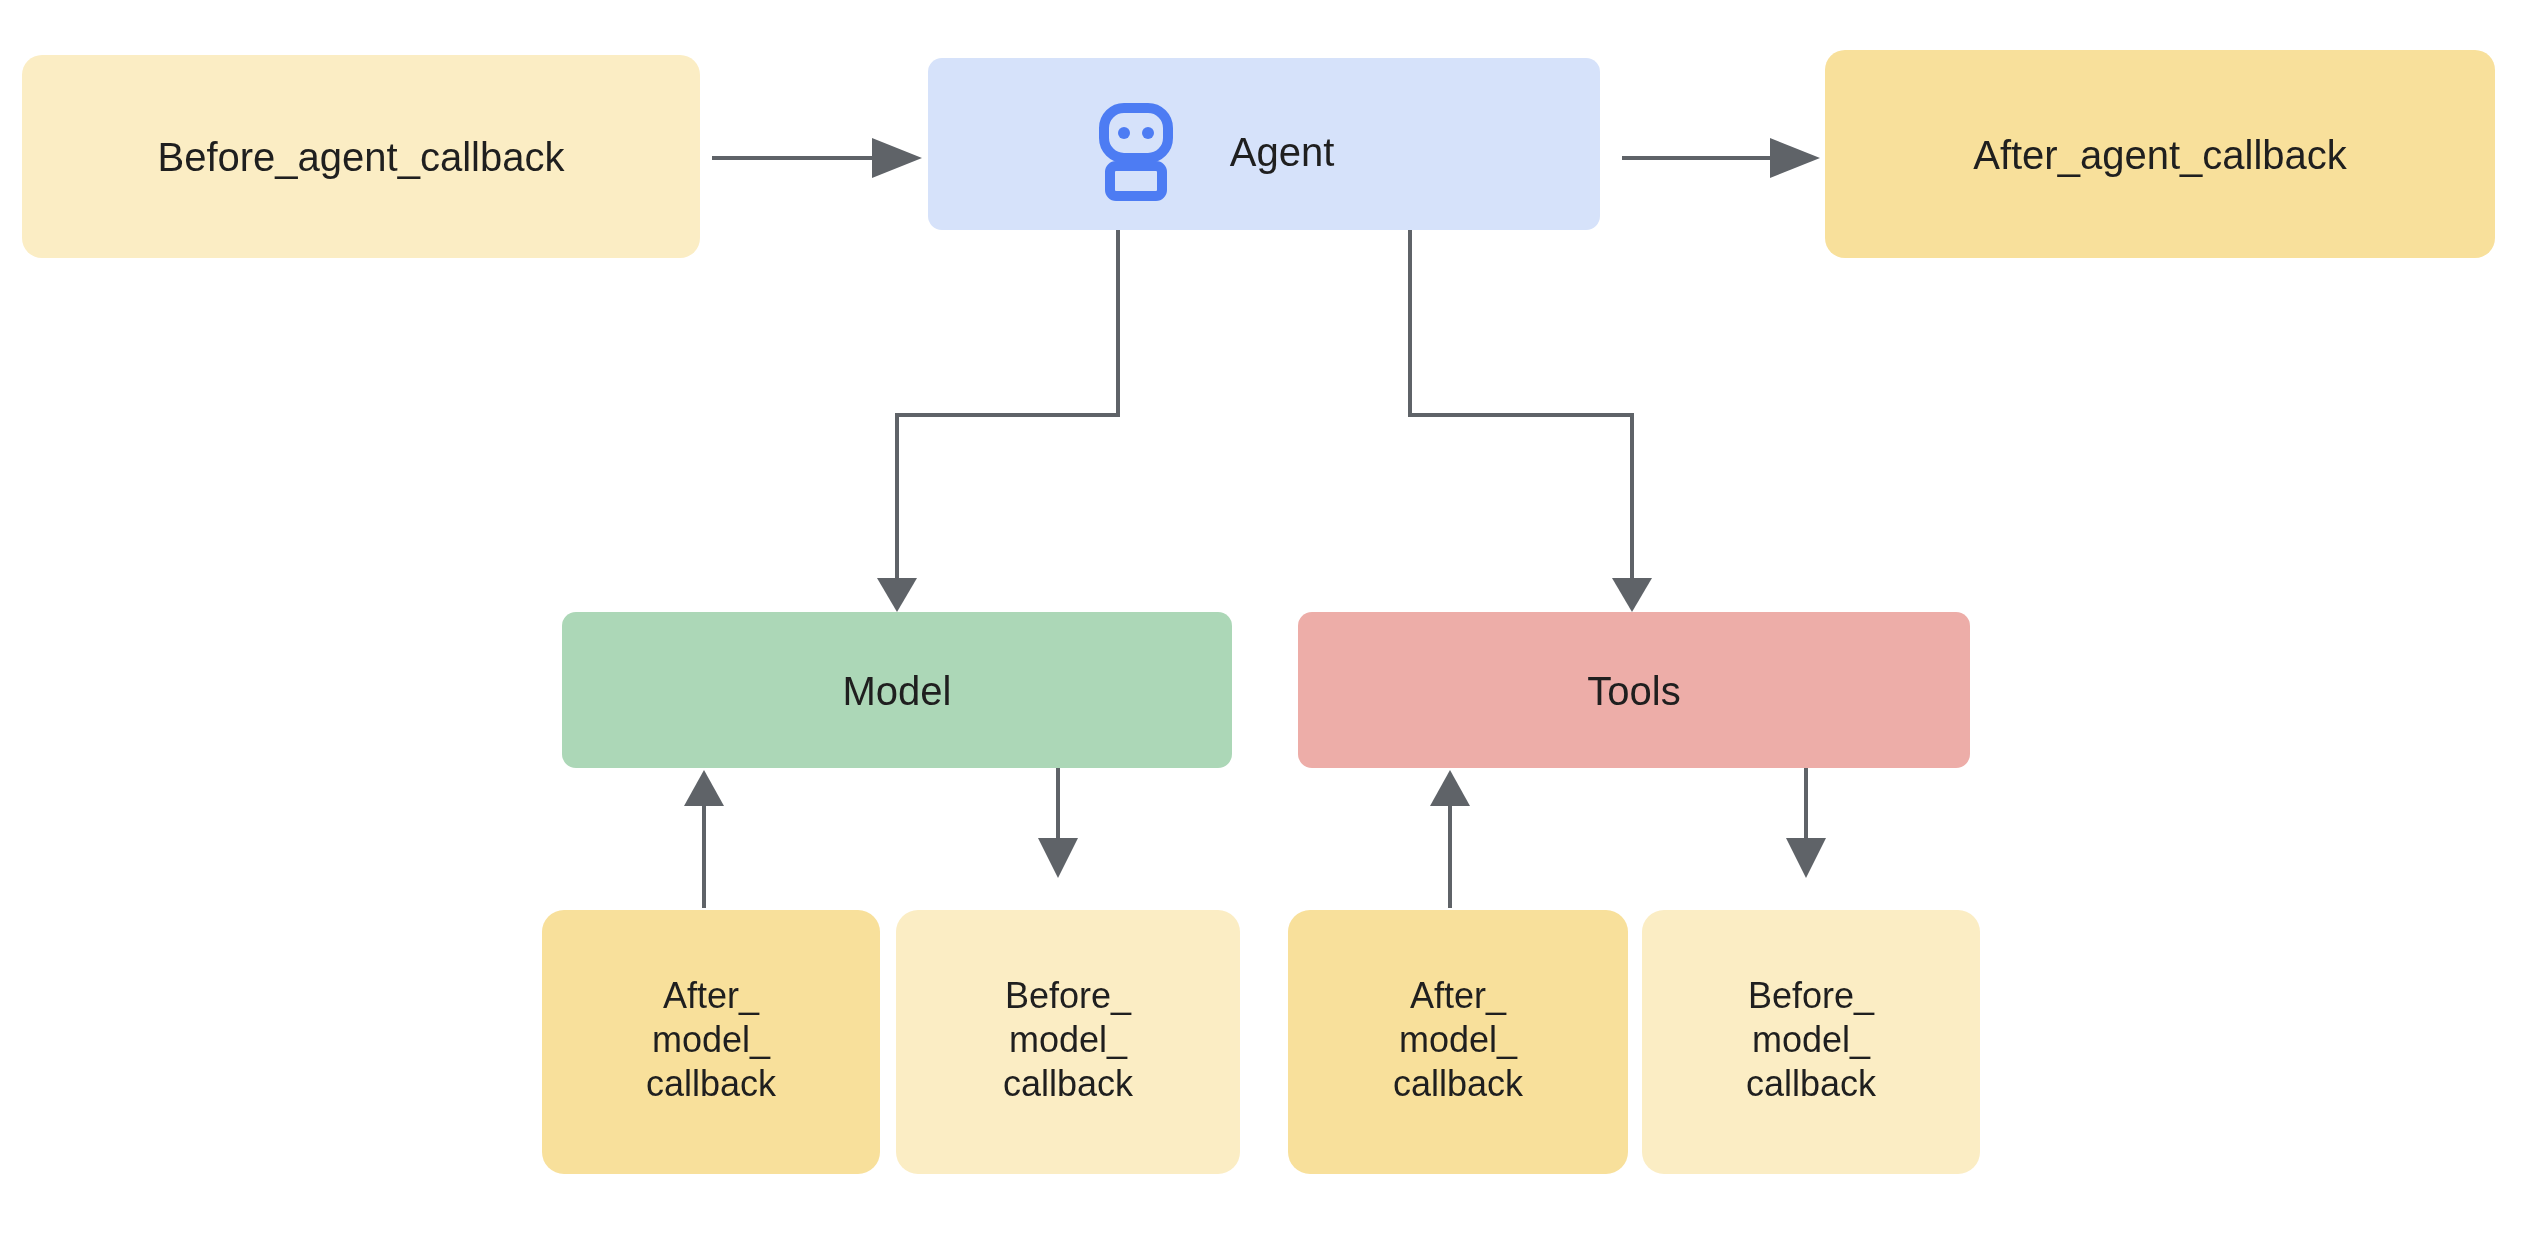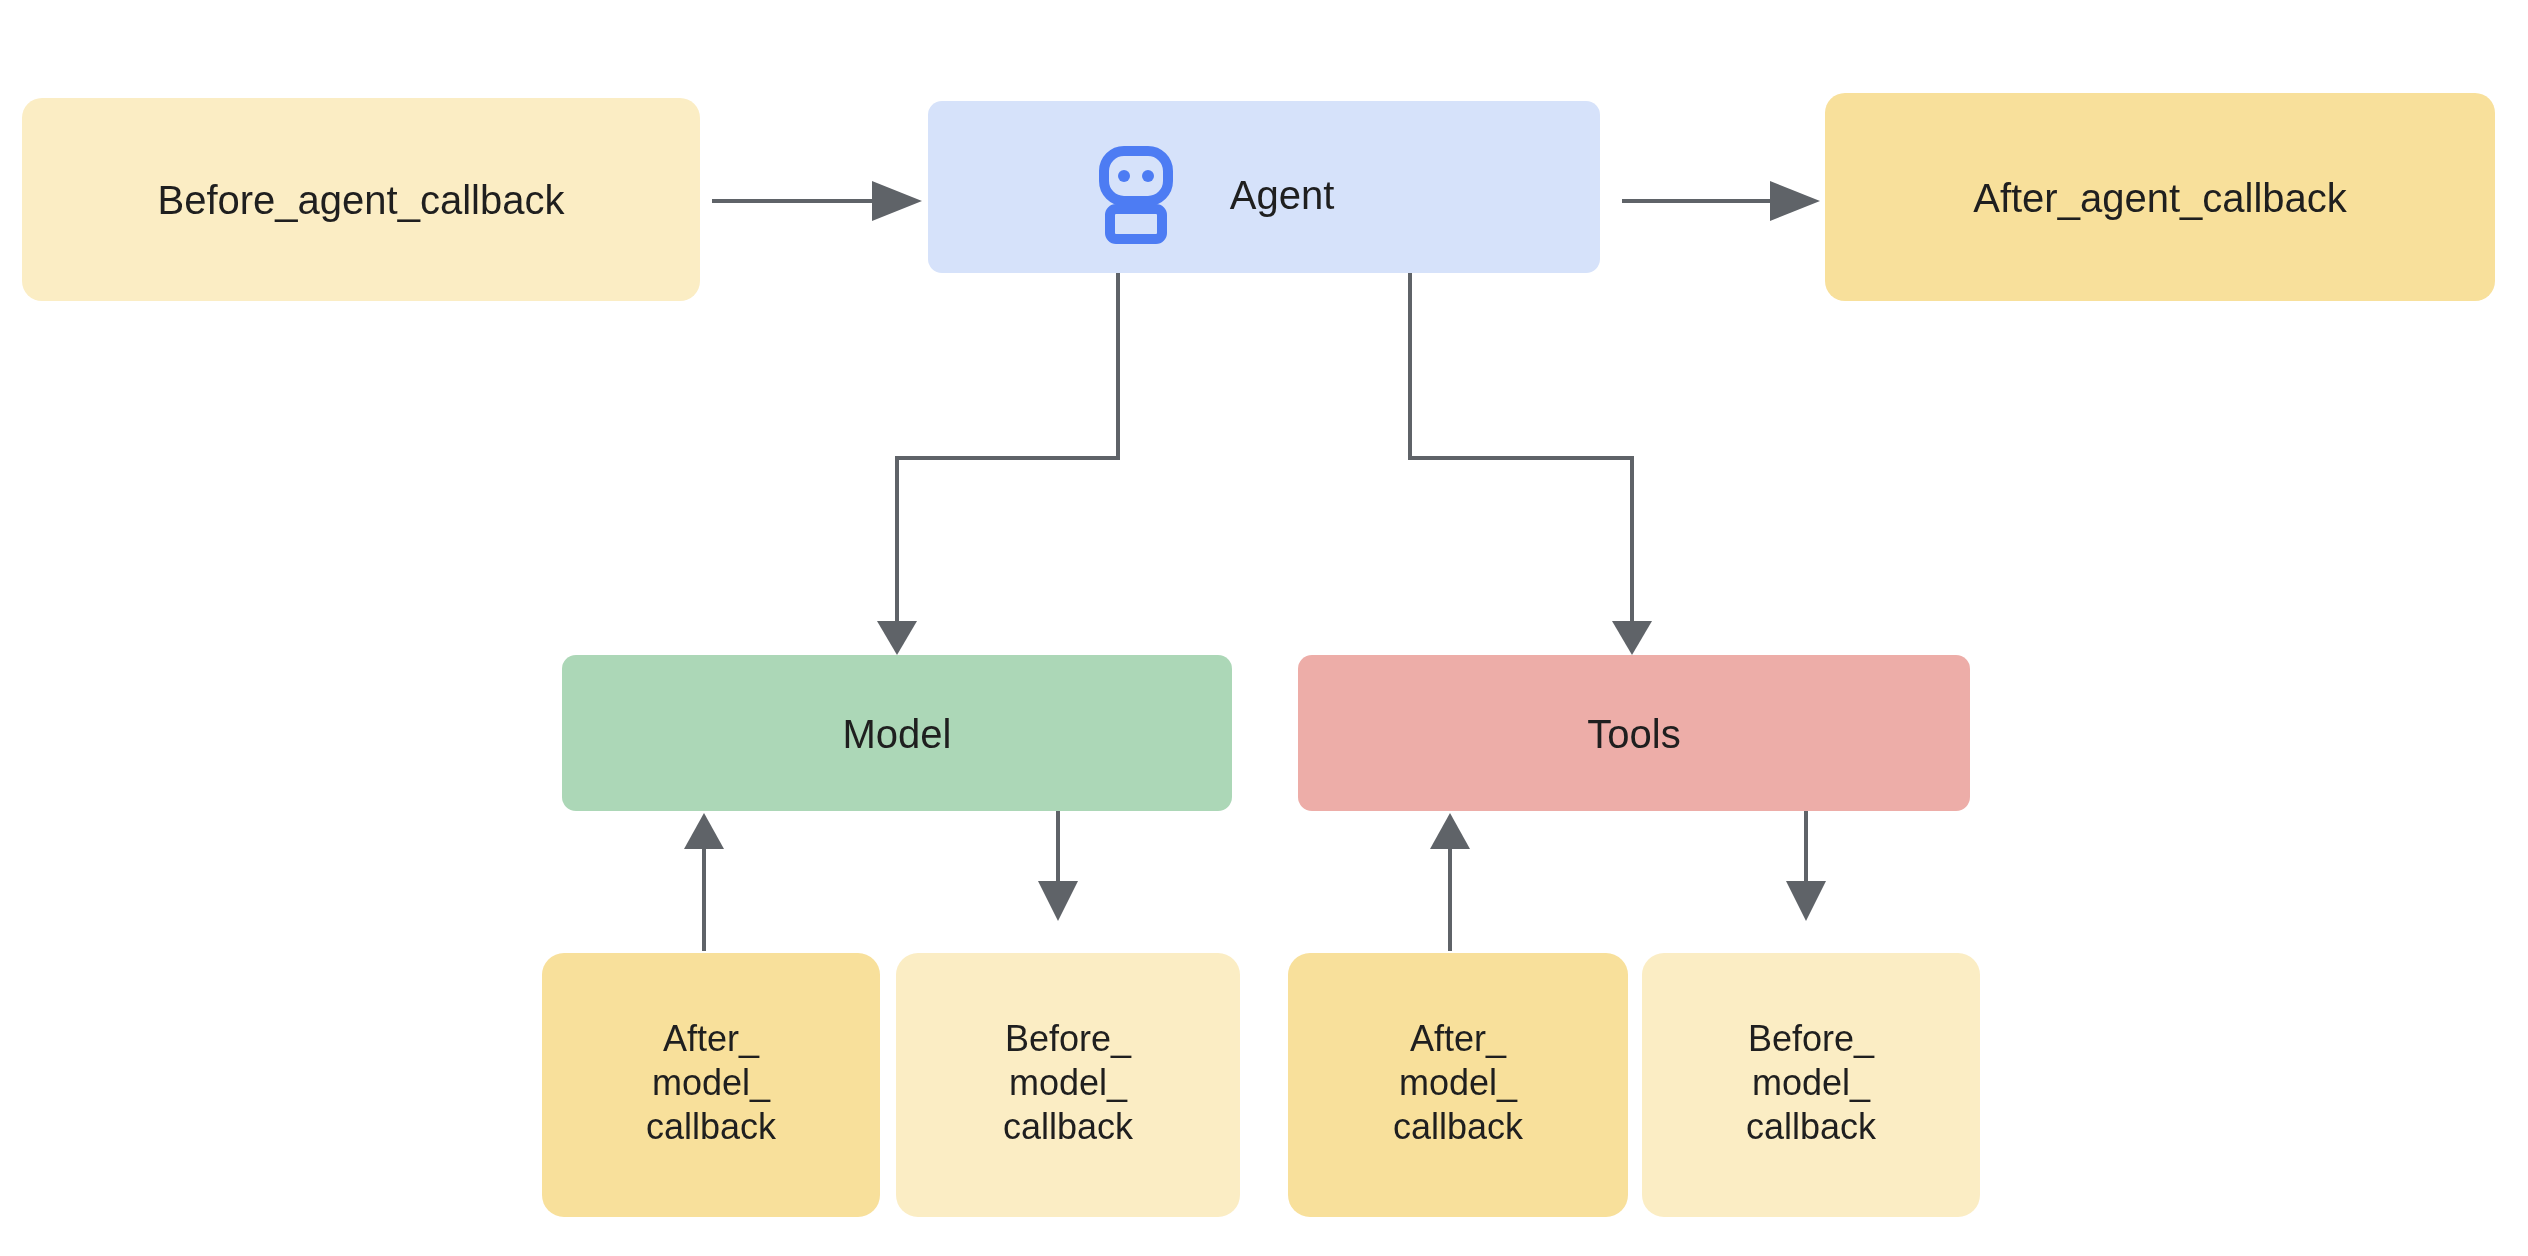--- a/index.html
+++ b/index.html
@@ -11,21 +11,20 @@
     font-family: "Liberation Sans", sans-serif;
     width: 2528px;
     height: 1256px;
     overflow: hidden;
   }
   #diagram-root {
     position: relative;
     width: 2528px;
     height: 904px;
     background: #ffffff;
-    margin-top: 43px;
   }
   svg.canvas {
     position: absolute;
     top: 0;
     left: 0;
     width: 2528px;
     height: 1256px;
     display: block;
   }
   .node-label {

